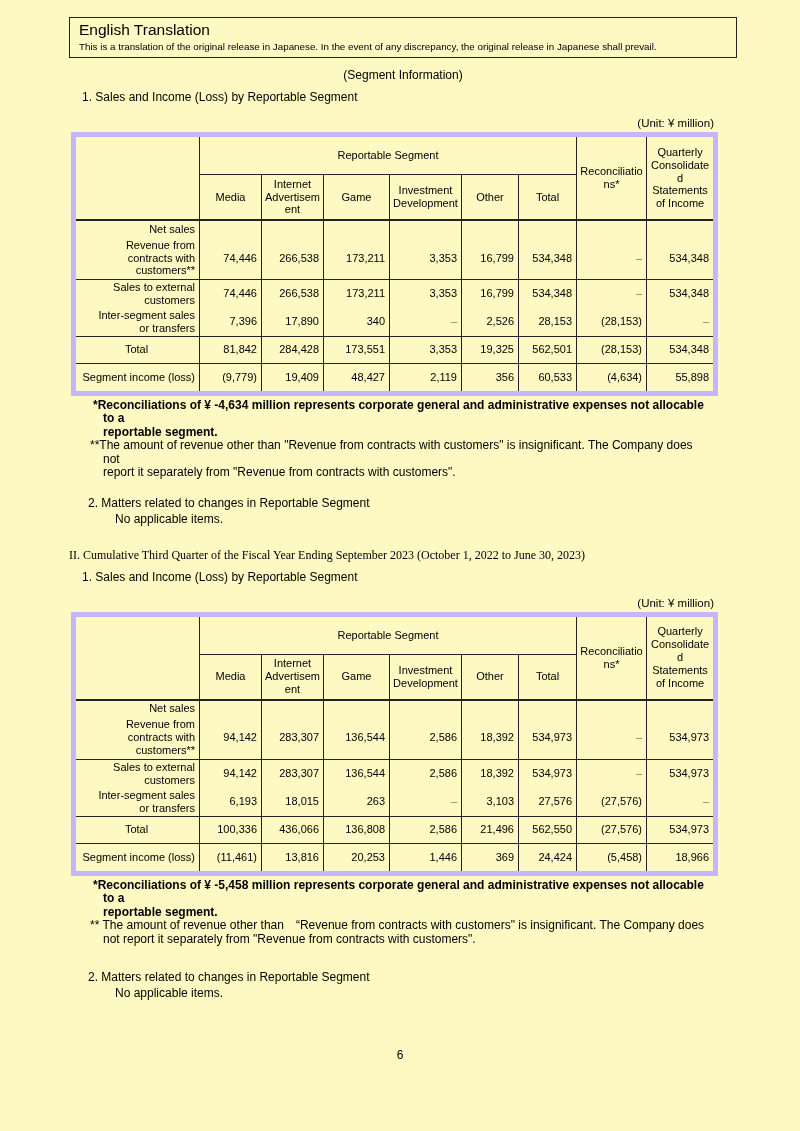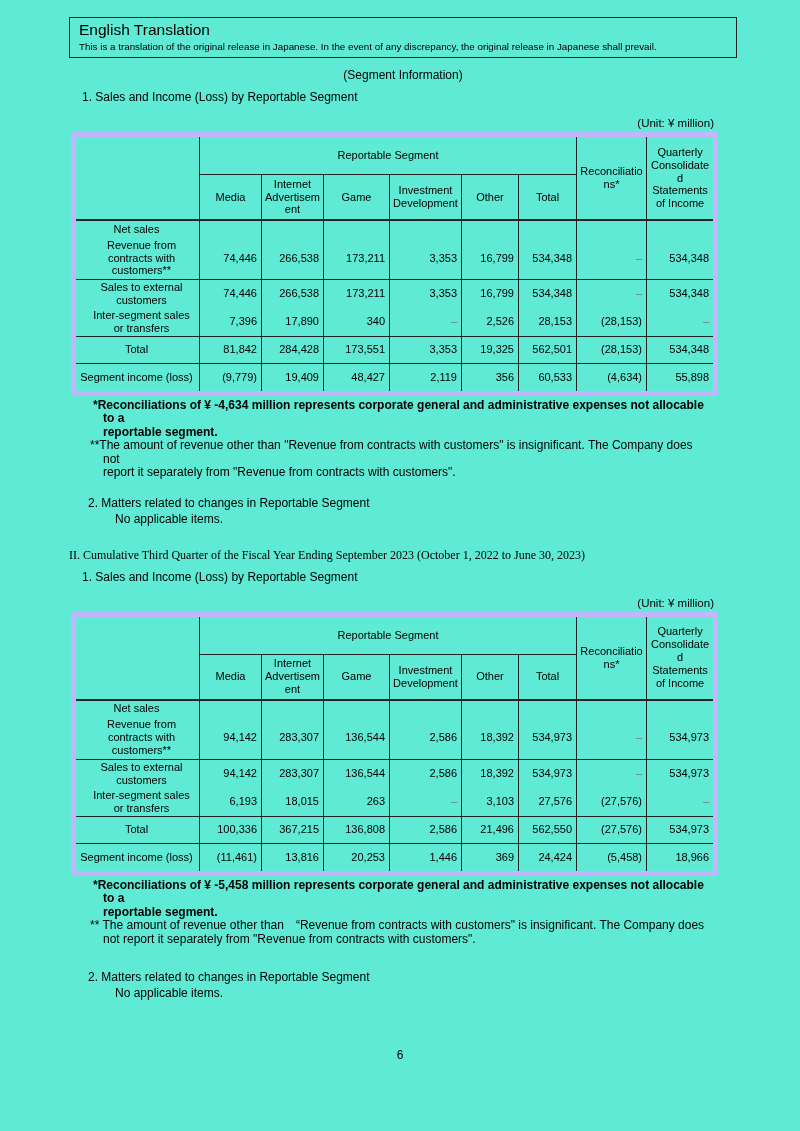--- a/index.html
+++ b/index.html
@@ -2,21 +2,21 @@
 <html><head>
 <meta charset="utf-8">
 <style>
   html, body { margin: 0; padding: 0; background: #ffffff; }
   body { font-family: "Liberation Sans", "DejaVu Sans", sans-serif; color: #000; }
   .page {
     position: relative;
     width: 800px; height: 1131px;
     box-sizing: border-box;
     padding: 17px 0 0 69px;
-    background: #5eead4;
+    background: #fef9c3;
     overflow: hidden;
   }
   .content { width: 668px; }
 
   
   .translation-box {
     box-sizing: border-box;
     width: 668px; height: 41px;
     border: 1px solid #222;
     padding: 2px 9px 3px 9px;
@@ -50,21 +50,21 @@
     text-align: center;
     vertical-align: middle;
     padding: 1px;
   }
   .c-group { border-bottom: 1px solid #222; height: 35px; }
   .c-sub   { border-bottom: 2px solid #222; height: 42px; }
   .c-corner, .c-recon, .c-stmts { border-bottom: 2px solid #222; }
 
   .seg-table td { vertical-align: middle; padding: 1px 4px 1px 2px; }
   .seg-table td.val { text-align: right; }
-  .seg-table td.lbl { text-align: center; padding-left: 2px; margin-top: 9px; }
+  .seg-table td.lbl { text-align: right; padding-left: 2px; margin-top: 9px; }
   .seg-table td.lbl-indent { padding-left: 12px; }
   .seg-table td.lbl-center { text-align: center; padding-left: 2px; }
   .seg-table tr.bb td { border-bottom: 1px solid #222; }
   .seg-table tr.h-r0 td { height: 14px; }
   .seg-table tr.h-r1 td { height: 40px; }
   .seg-table tr.h-r2 td { height: 24px; }
   .seg-table tr.h-r3 td { height: 25px; }
   .seg-table tr.h-r4 td { height: 24px; }
   .seg-table tr.h-r5 td { height: 25px; }
   .seg-table td.dash { color: #777; }
@@ -290,21 +290,21 @@
               <td class="val">263</td>
               <td class="val dash">–</td>
               <td class="val">3,103</td>
               <td class="val">27,576</td>
               <td class="val">(27,576)</td>
               <td class="val dash">–</td>
             </tr>
             <tr class="h-r4 bb">
               <td class="lbl-center">Total</td>
               <td class="val">100,336</td>
-              <td class="val">367,215</td>
+              <td class="val">436,066</td>
               <td class="val">136,808</td>
               <td class="val">2,586</td>
               <td class="val">21,496</td>
               <td class="val">562,550</td>
               <td class="val">(27,576)</td>
               <td class="val">534,973</td>
             </tr>
             <tr class="h-r5">
               <td class="lbl">Segment income (loss)</td>
               <td class="val">(11,461)</td>

